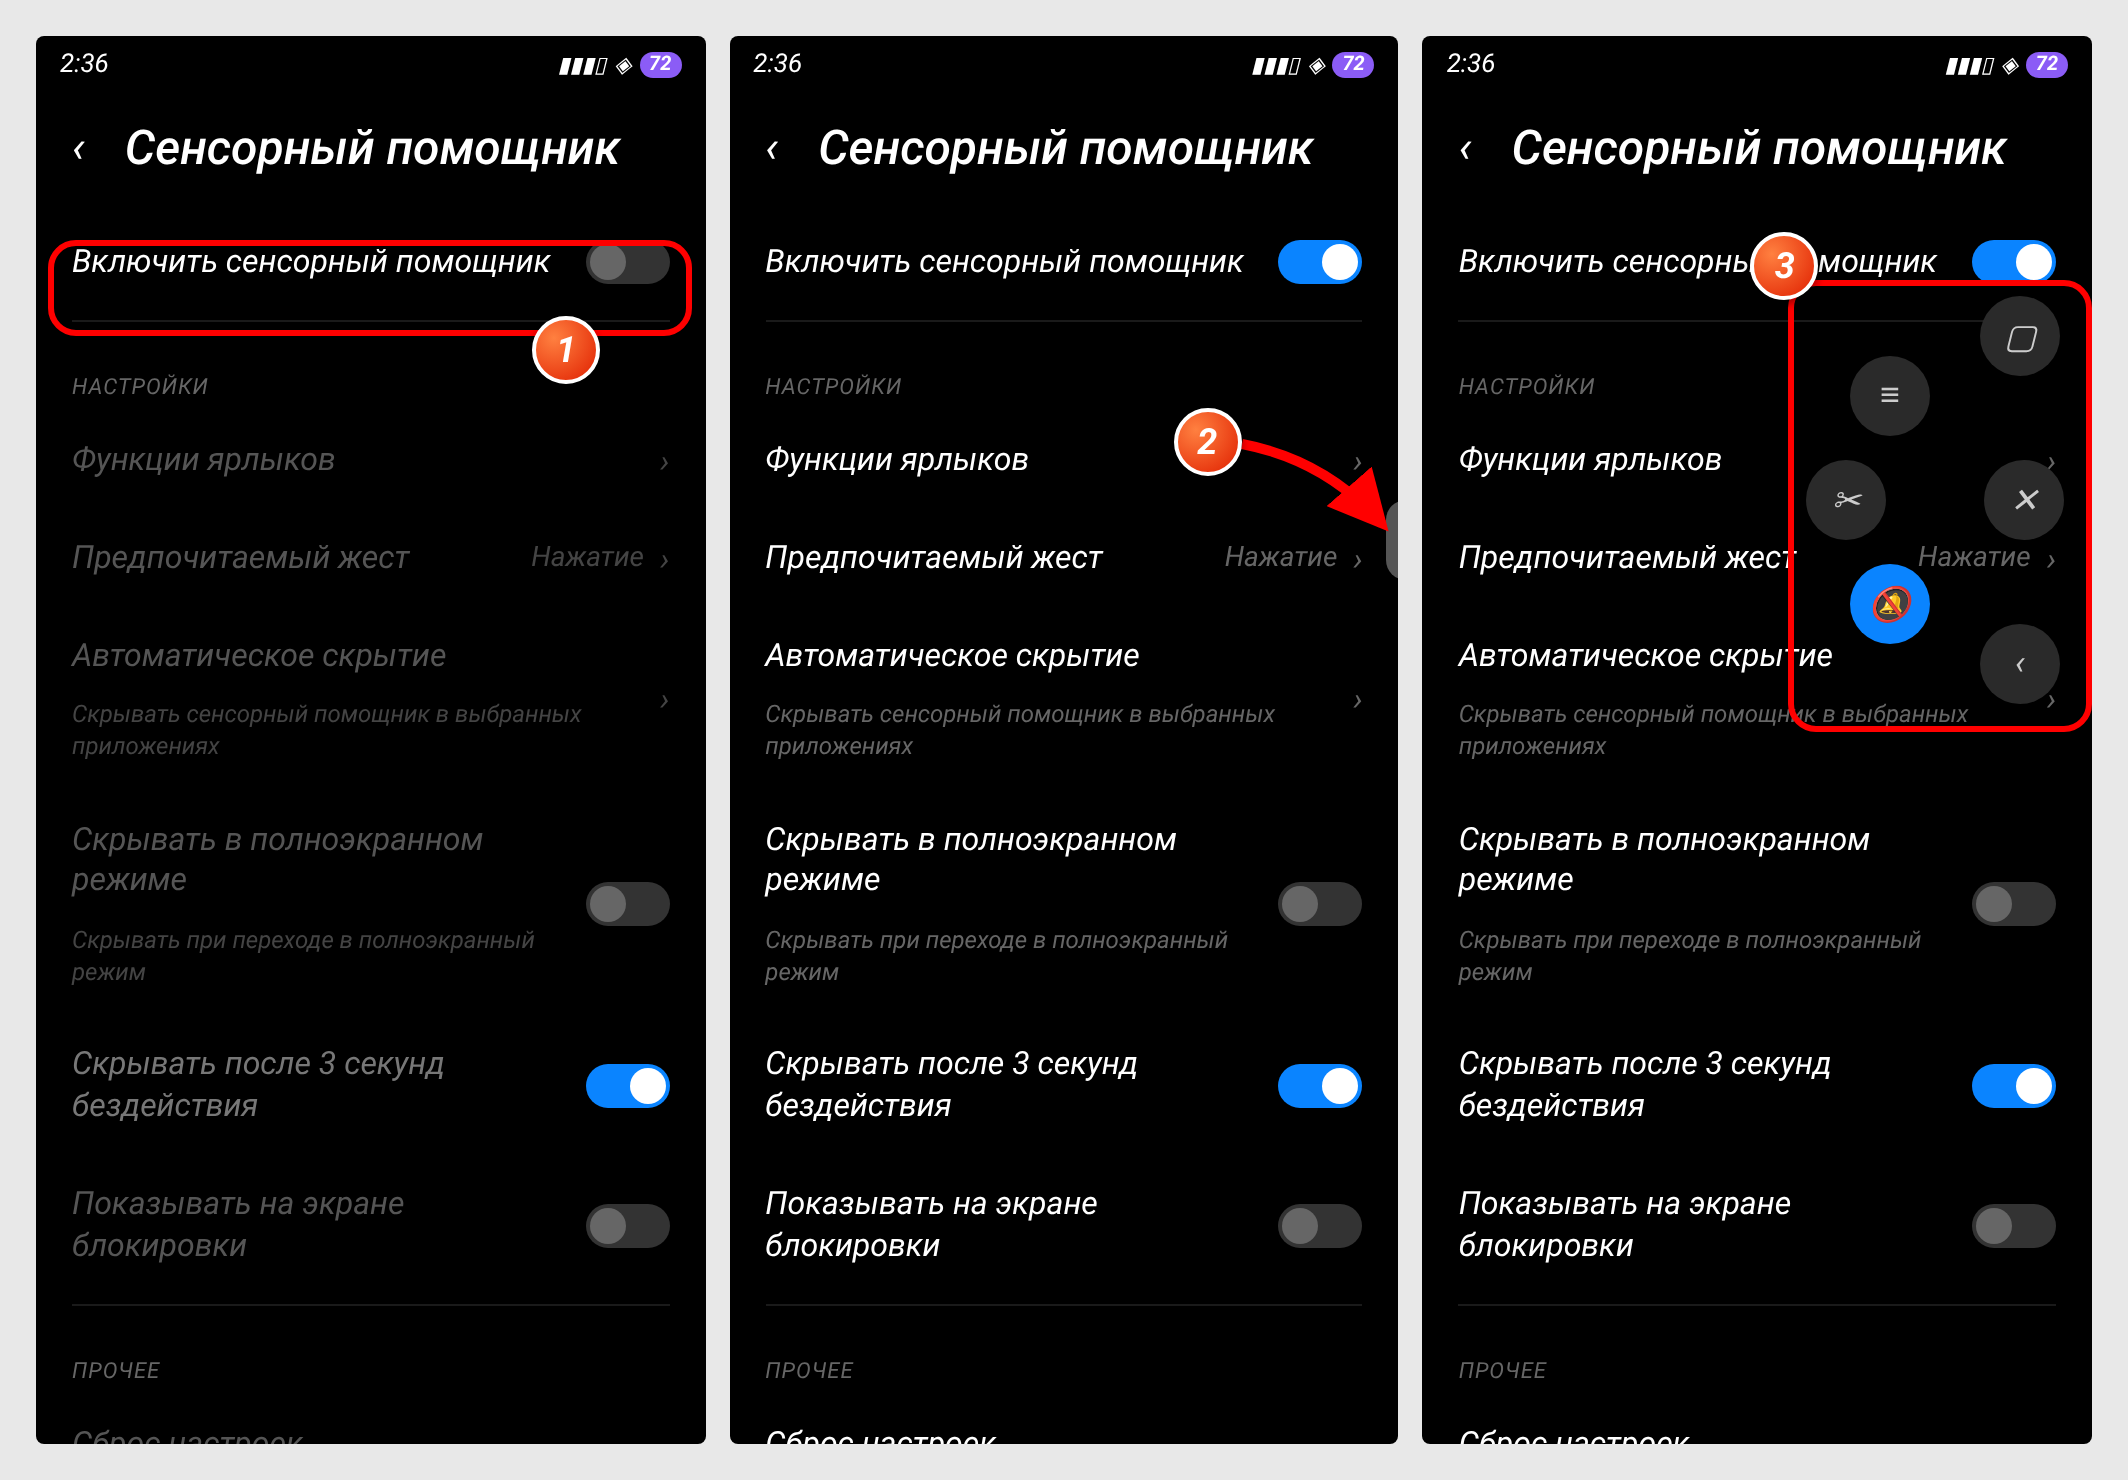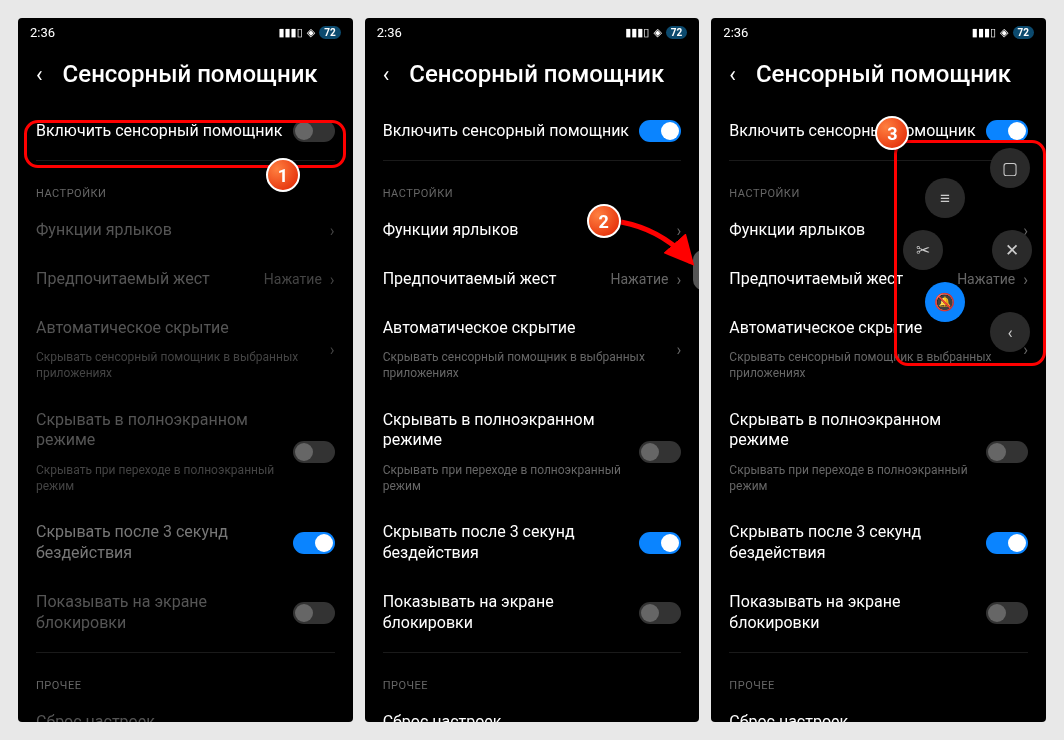--- a/index.html
+++ b/index.html
@@ -14,32 +14,33 @@
   gap: 12px;
 }
 .phone {
   width: 401px;
   height: 704px;
   background: #000;
   border-radius: 4px;
   position: relative;
   overflow: hidden;
   color: #fff;
+  font-style: italic;
 }
 .status-bar {
   height: 28px;
   display: flex;
   justify-content: space-between;
   align-items: center;
   padding: 0 12px;
   font-size: 13px;
 }
 .status-right { display: flex; align-items: center; gap: 4px; font-size: 11px; }
 .battery {
-  background: #0c4a6e;
+  background: #8b5cf6;
   border-radius: 8px;
   padding: 1px 5px;
   font-size: 10px;
   font-weight: bold;
 }
 .header {
   display: flex;
   align-items: center;
   padding: 14px 18px 18px;
   gap: 20px;

